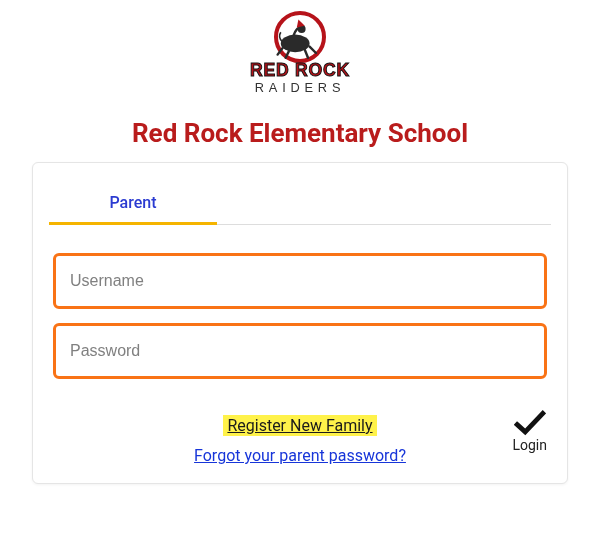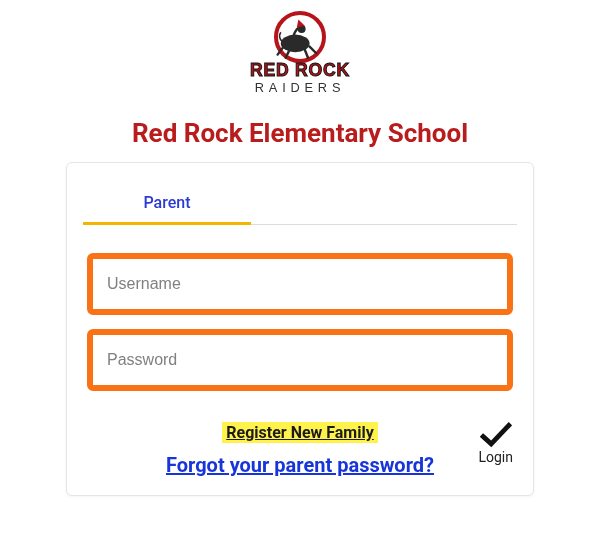--- a/index.html
+++ b/index.html
@@ -21,21 +21,21 @@
     }
     .logo-svg { width: 160px; height: 90px; }
     .school-title {
       font-size: 26px;
       font-weight: 700;
       color: #b91c1c;
       margin-top: 14px;
       margin-bottom: 14px;
     }
     .card {
-      width: 468px;
+      width: 536px;
       background: #fff;
       border: 1px solid #e5e5e5;
       border-radius: 6px;
       box-shadow: 0 1px 3px rgba(0,0,0,0.05);
       padding: 0;
       display: flex;
       flex-direction: column;
     }
     .tabbar {
       display: flex;
@@ -62,21 +62,21 @@
       left: 0;
       width: 168px;
       height: 3px;
       background: #f5b400;
     }
     .form-area {
       padding: 28px 20px 10px 20px;
     }
     .field {
       width: 100%;
-      border: 6px solid #f97316;
+      border: 3px solid #f97316;
       border-radius: 6px;
       padding: 16px 14px;
       font-size: 16px;
       color: #808080;
       margin-bottom: 14px;
       outline: none;
       background: #fff;
     }
     .field::placeholder { color: #808080; }
     .links-row {
@@ -85,34 +85,33 @@
       justify-content: center;
       position: relative;
       padding: 4px 16px 18px 16px;
       min-height: 80px;
     }
     .center-links {
       display: flex;
       flex-direction: column;
       align-items: center;
       gap: 10px;
-      font-weight: bold;
     }
     .highlighted-link {
       background: #fff24a;
       color: #1b1b1b;
       text-decoration: underline;
       font-size: 16px;
       padding: 1px 4px;
       cursor: pointer;
     }
     .forgot-link {
       color: #1735d9;
       text-decoration: underline;
-      font-size: 20px;
+      font-size: 16px;
       cursor: pointer;
     }
     .login-group {
       position: absolute;
       right: 20px;
       bottom: 30px;
       display: flex;
       flex-direction: column;
       align-items: center;
       cursor: pointer;

